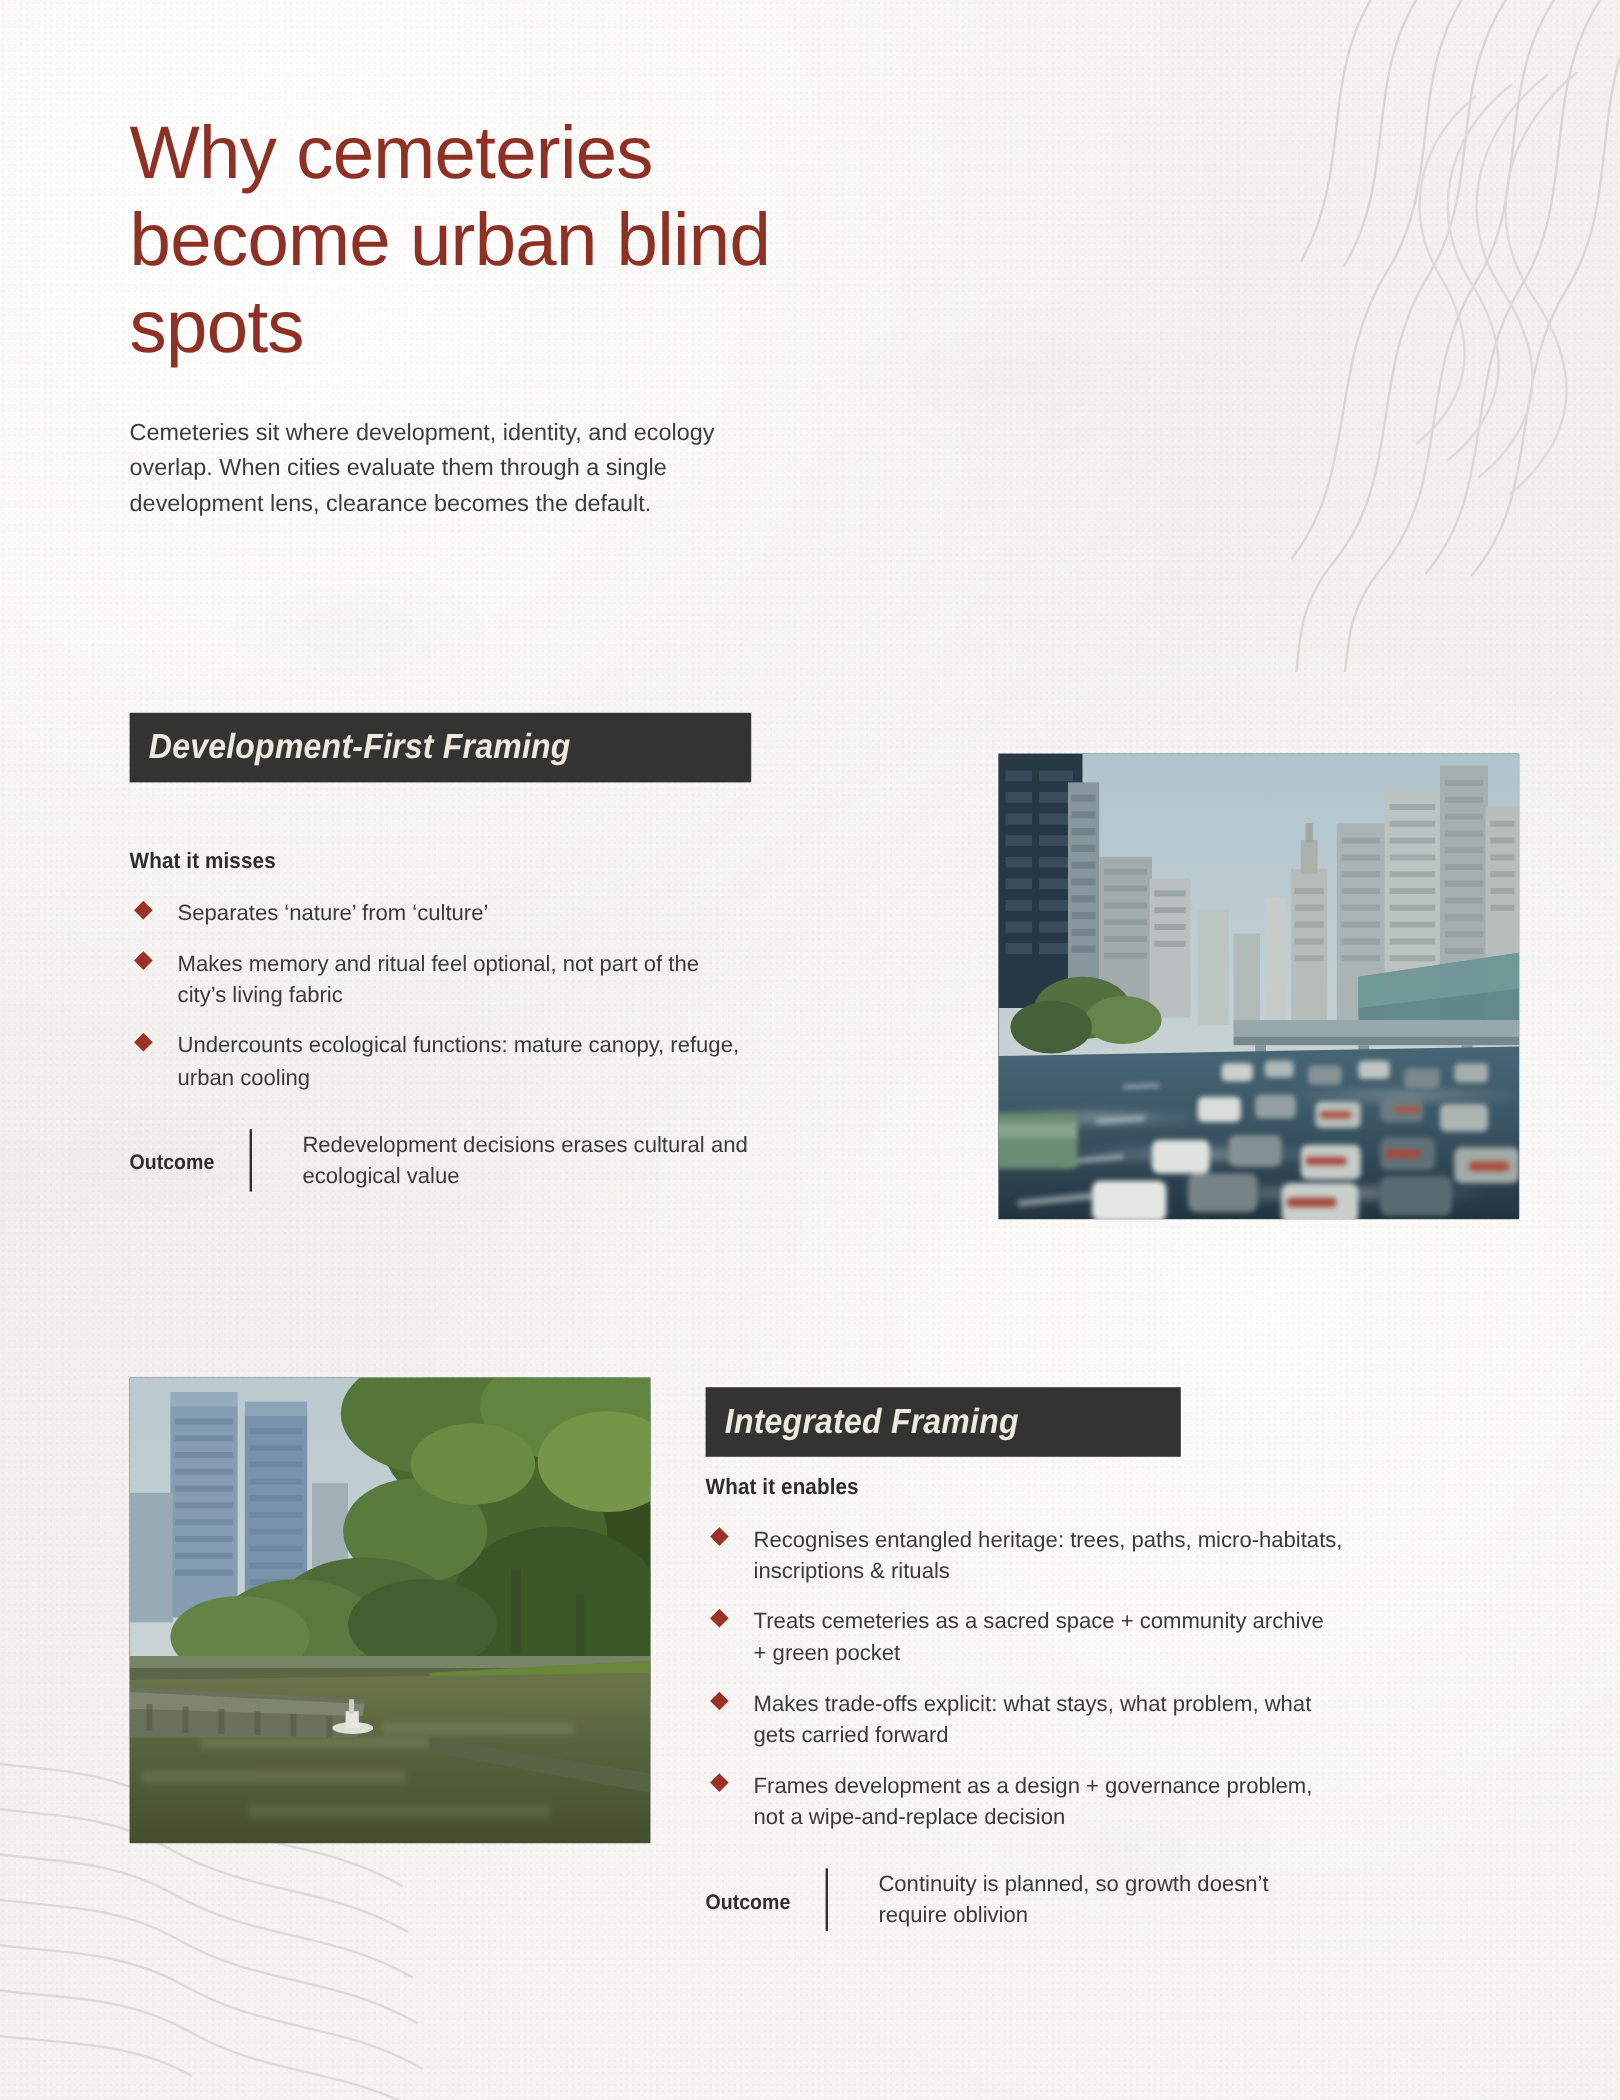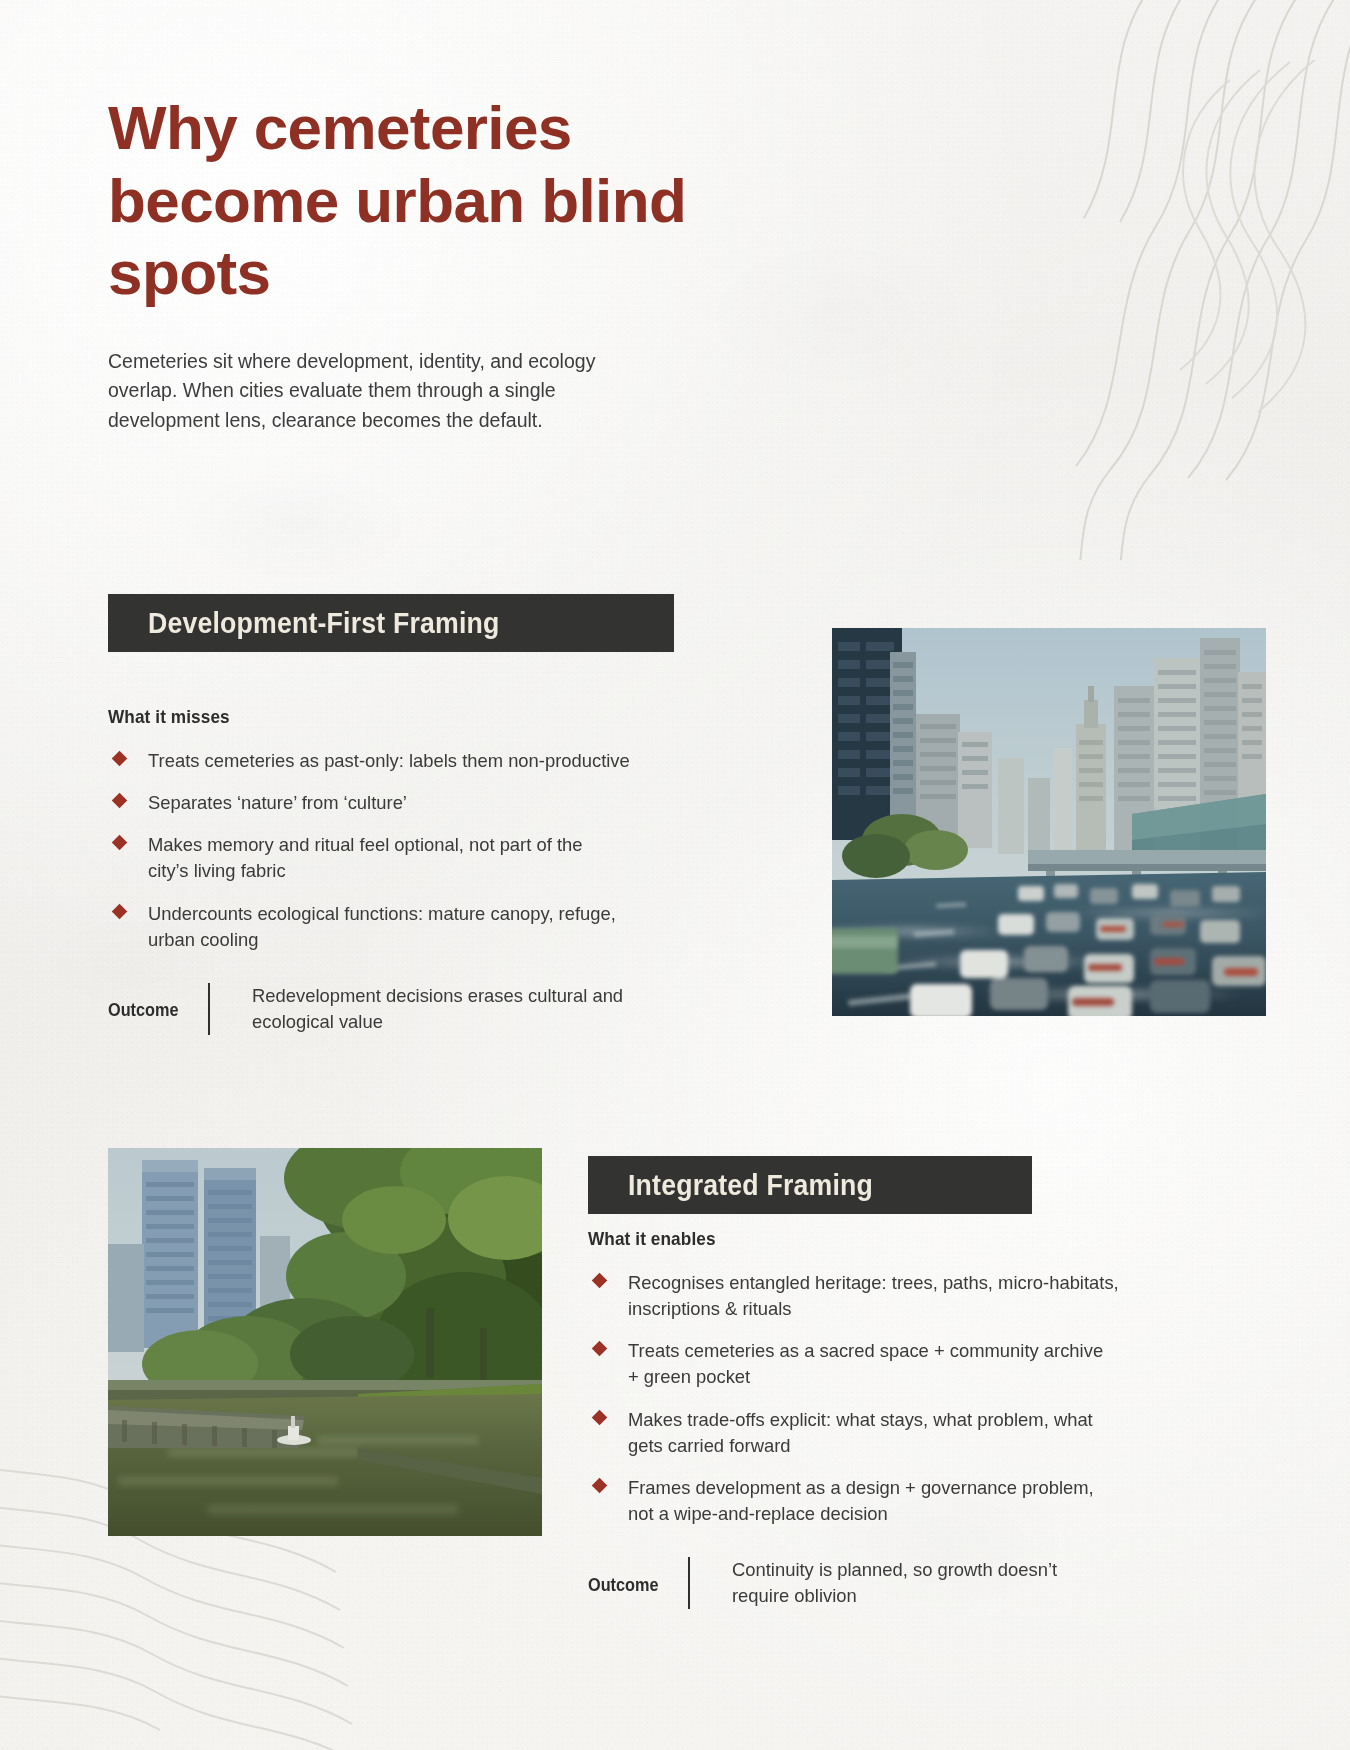--- a/index.html
+++ b/index.html
@@ -57,43 +57,44 @@
   
   .header {
     position: absolute;
     left: 108px;
     top: 92px;
     width: 640px;
   }
   .title {
     font-size: 62px;
     line-height: 1.17;
-    font-weight: 700;
+    font-weight: 400;
     color: #8e3024;
     letter-spacing: -0.6px;
     margin: 0;
     white-space: pre-line;
   }
   .subtitle {
     margin: 37px 0 0 0;
     font-size: 19.5px;
     line-height: 1.53;
     color: #3c3c3c;
     white-space: pre-line;
     max-width: 530px;
   }
 
   
   .banner {
     position: absolute;
     background: #333331;
     display: flex;
     align-items: center;
-    padding: 0 40px;
+    padding: 0 16px;
     height: 58px;
+    font-style: italic;
   }
   .banner-label {
     font-family: "Liberation Sans Narrow", "Liberation Sans", sans-serif;
     font-size: 29px;
     font-weight: 700;
     color: #efeade;
     letter-spacing: 0.2px;
     transform: scaleX(0.92);
     transform-origin: left center;
     white-space: nowrap;
@@ -427,24 +428,20 @@
 
   <div class="banner" style="left:108px; top:594px; width:486px;">
     <span class="banner-label">Development-First Framing</span>
   </div>
 
   <div class="block" style="left:108px; top:706px; width:690px;">
     <div class="kicker">What it misses</div>
     <ul class="bullets">
       <li>
         <span class="dia"></span>
-        <span class="bullet-text">Treats cemeteries as past-only: labels them non-productive</span>
-      </li>
-      <li>
-        <span class="dia"></span>
         <span class="bullet-text">Separates ‘nature’ from ‘culture’</span>
       </li>
       <li>
         <span class="dia"></span>
         <span class="bullet-text">Makes memory and ritual feel optional, not part of the
 city’s living fabric</span>
       </li>
       <li>
         <span class="dia"></span>
         <span class="bullet-text">Undercounts ecological functions: mature canopy, refuge,

